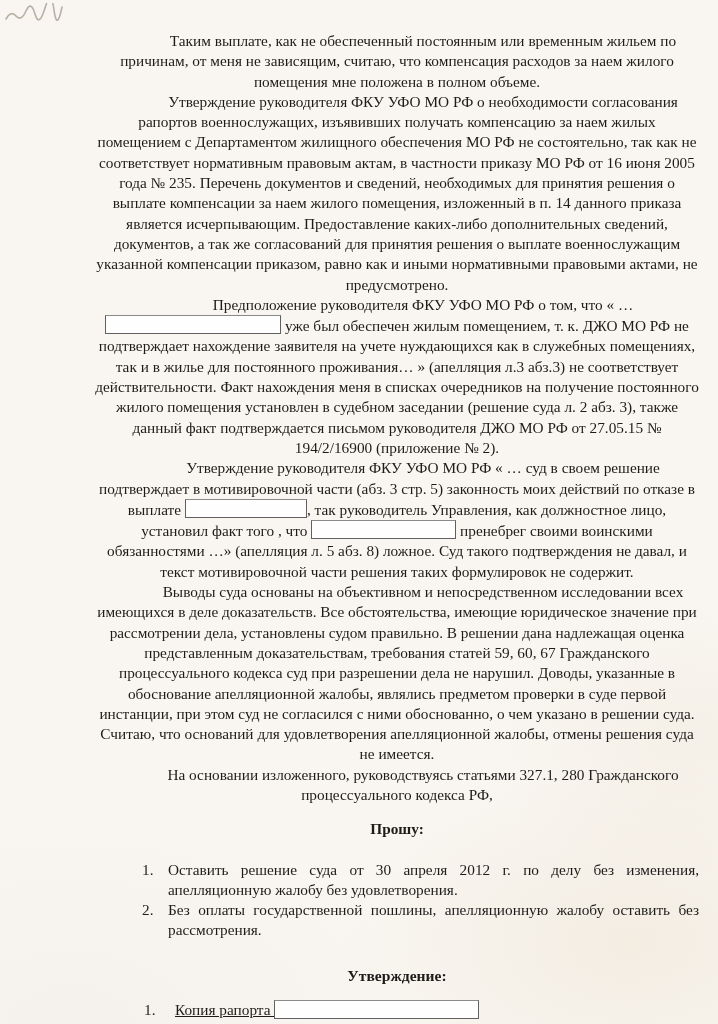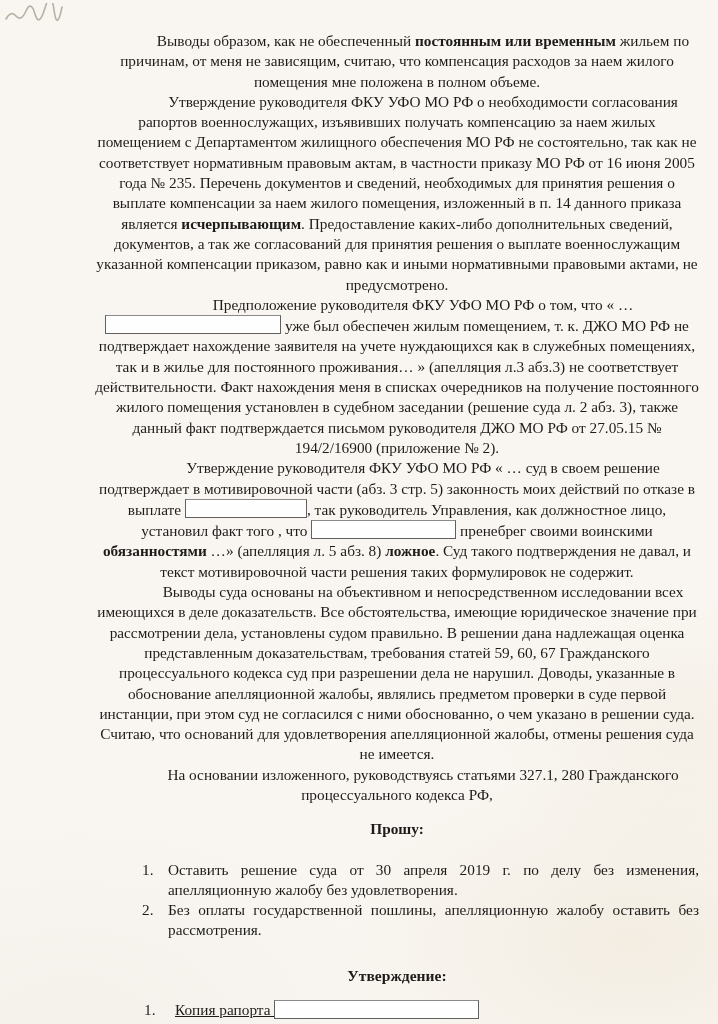--- a/index.html
+++ b/index.html
@@ -17,21 +17,21 @@
       radial-gradient(420px 260px at 88% 92%, rgba(216,196,158,0.18), rgba(216,196,158,0) 70%),
       radial-gradient(300px 200px at 96% 72%, rgba(214,196,160,0.12), rgba(214,196,160,0) 70%),
       radial-gradient(500px 300px at 10% 100%, rgba(205,198,186,0.10), rgba(205,198,186,0) 70%);
   }
   .scribble{position:absolute;left:4px;top:3px;}
   .content{
     position:absolute;left:95px;top:31px;width:604px;
     font-size:15.3px;line-height:20.3px;text-align:justify;
   }
   .content p{margin:0;text-indent:52px;text-align:center;}
-  .b{font-weight:bold;}
+  .b{font-weight:normal;}
   .redact{
     display:inline-block;height:17px;background:#fefefe;
     border:1px solid #606060;border-top-color:#8a8a8a;
     vertical-align:-3px;
   }
   .proshu{
     text-align:center;text-indent:0 !important;font-weight:bold;
     margin-top:14px !important;margin-bottom:20px !important;
   }
   ol.numlist{list-style:none;margin:0;padding:0 0 0 73px;counter-reset:n;}
@@ -50,31 +50,31 @@
 </head>
 <body>
 
 <div class="page-texture"></div>
 
 <svg class="scribble" width="70" height="28" viewBox="0 0 70 28">
   <path d="M2 16 q5 -9 10 -3 t10 -5 t9 3 t10 -6 t9 2 t8 -3" fill="none" stroke="#b7b0a4" stroke-width="1.6" stroke-linecap="round"></path>
 </svg>
 
 <div class="content">
-  <p><span>Выводы образом, как не обеспеченный </span><span class="b">постоянным или временным</span><span> жильем по причинам, от меня не зависящим, считаю, что компенсация расходов за наем жилого помещения мне положена в полном объеме.</span></p>
+  <p><span>Таким выплате, как не обеспеченный </span><span class="b">постоянным или временным</span><span> жильем по причинам, от меня не зависящим, считаю, что компенсация расходов за наем жилого помещения мне положена в полном объеме.</span></p>
   <p><span>Утверждение руководителя ФКУ УФО МО РФ о необходимости согласования рапортов военнослужащих, изъявивших получать компенсацию за наем жилых помещением с Департаментом жилищного обеспечения МО РФ не состоятельно, так как не соответствует нормативным правовым актам, в частности приказу МО РФ от 16 июня 2005 года № 235. Перечень документов и сведений, необходимых для принятия решения о выплате компенсации за наем жилого помещения, изложенный в п. 14 данного приказа является </span><span class="b">исчерпывающим</span><span>. Предоставление каких-либо дополнительных сведений, документов, а так же согласований для принятия решения о выплате военнослужащим указанной компенсации приказом, равно как и иными нормативными правовыми актами, не предусмотрено.</span></p>
   <p><span>Предположение руководителя ФКУ УФО МО РФ о том, что « …</span><span class="redact" style="width: 174px;"></span><span> уже был обеспечен жилым помещением, т. к. ДЖО МО РФ не подтверждает нахождение заявителя на учете нуждающихся как в служебных помещениях, так и в жилье для постоянного проживания… » (апелляция л.3 абз.3) не соответствует действительности. Факт нахождения меня в списках очередников на получение постоянного жилого помещения установлен в судебном заседании (решение суда л. 2 абз. 3), также данный факт подтверждается письмом руководителя ДЖО МО РФ от 27.05.15 № 194/2/16900 (приложение № 2).</span></p>
   <p><span>Утверждение руководителя ФКУ УФО МО РФ « … суд в своем решение подтверждает в мотивировочной части (абз. 3 стр. 5) законность моих действий по отказе в выплате </span><span class="redact" style="width: 120px;"></span><span>, так руководитель Управления, как должностное лицо, установил факт того , что </span><span class="redact" style="width: 143px;"></span><span> пренебрег своими воинскими </span><span class="b">обязанностями</span><span> …» (апелляция л. 5 абз. 8) </span><span class="b">ложное</span><span>. Суд такого подтверждения не давал, и текст мотивировочной части решения таких формулировок не содержит.</span></p>
   <p><span>Выводы суда основаны на объективном и непосредственном исследовании всех имеющихся в деле доказательств. Все обстоятельства, имеющие юридическое значение при рассмотрении дела, установлены судом правильно. В решении дана надлежащая оценка представленным доказательствам, требования статей 59, 60, 67 Гражданского процессуального кодекса суд при разрешении дела не нарушил. Доводы, указанные в обоснование апелляционной жалобы, являлись предметом проверки в суде первой инстанции, при этом суд не согласился с ними обоснованно, о чем указано в решении суда. Считаю, что оснований для удовлетворения апелляционной жалобы, отмены решения суда не имеется.</span></p>
   <p><span>На основании изложенного, руководствуясь статьями 327.1, 280 Гражданского процессуального кодекса РФ,</span></p>
 
   <p class="proshu">Прошу:</p>
 
   <ol class="numlist requests">
-      <li><span>Оставить решение суда от 30 апреля 2019 г. по делу без изменения, апелляционную жалобу без удовлетворения.</span></li>
+      <li><span>Оставить решение суда от 30 апреля 2012 г. по делу без изменения, апелляционную жалобу без удовлетворения.</span></li>
       <li><span>Без оплаты государственной пошлины, апелляционную жалобу оставить без рассмотрения.</span></li>
     </ol>
 
   <p class="attach-head">Утверждение:</p>
 
   <ol class="numlist attachments">
       <li><span>Копия рапорта </span><span class="redact attach-box" style="width: 203px;"></span></li>
       <li><span>Копия письма руководителя ДЖО МО РФ от 27.05.15 № 194/2/16900.</span></li>
     </ol>
 

